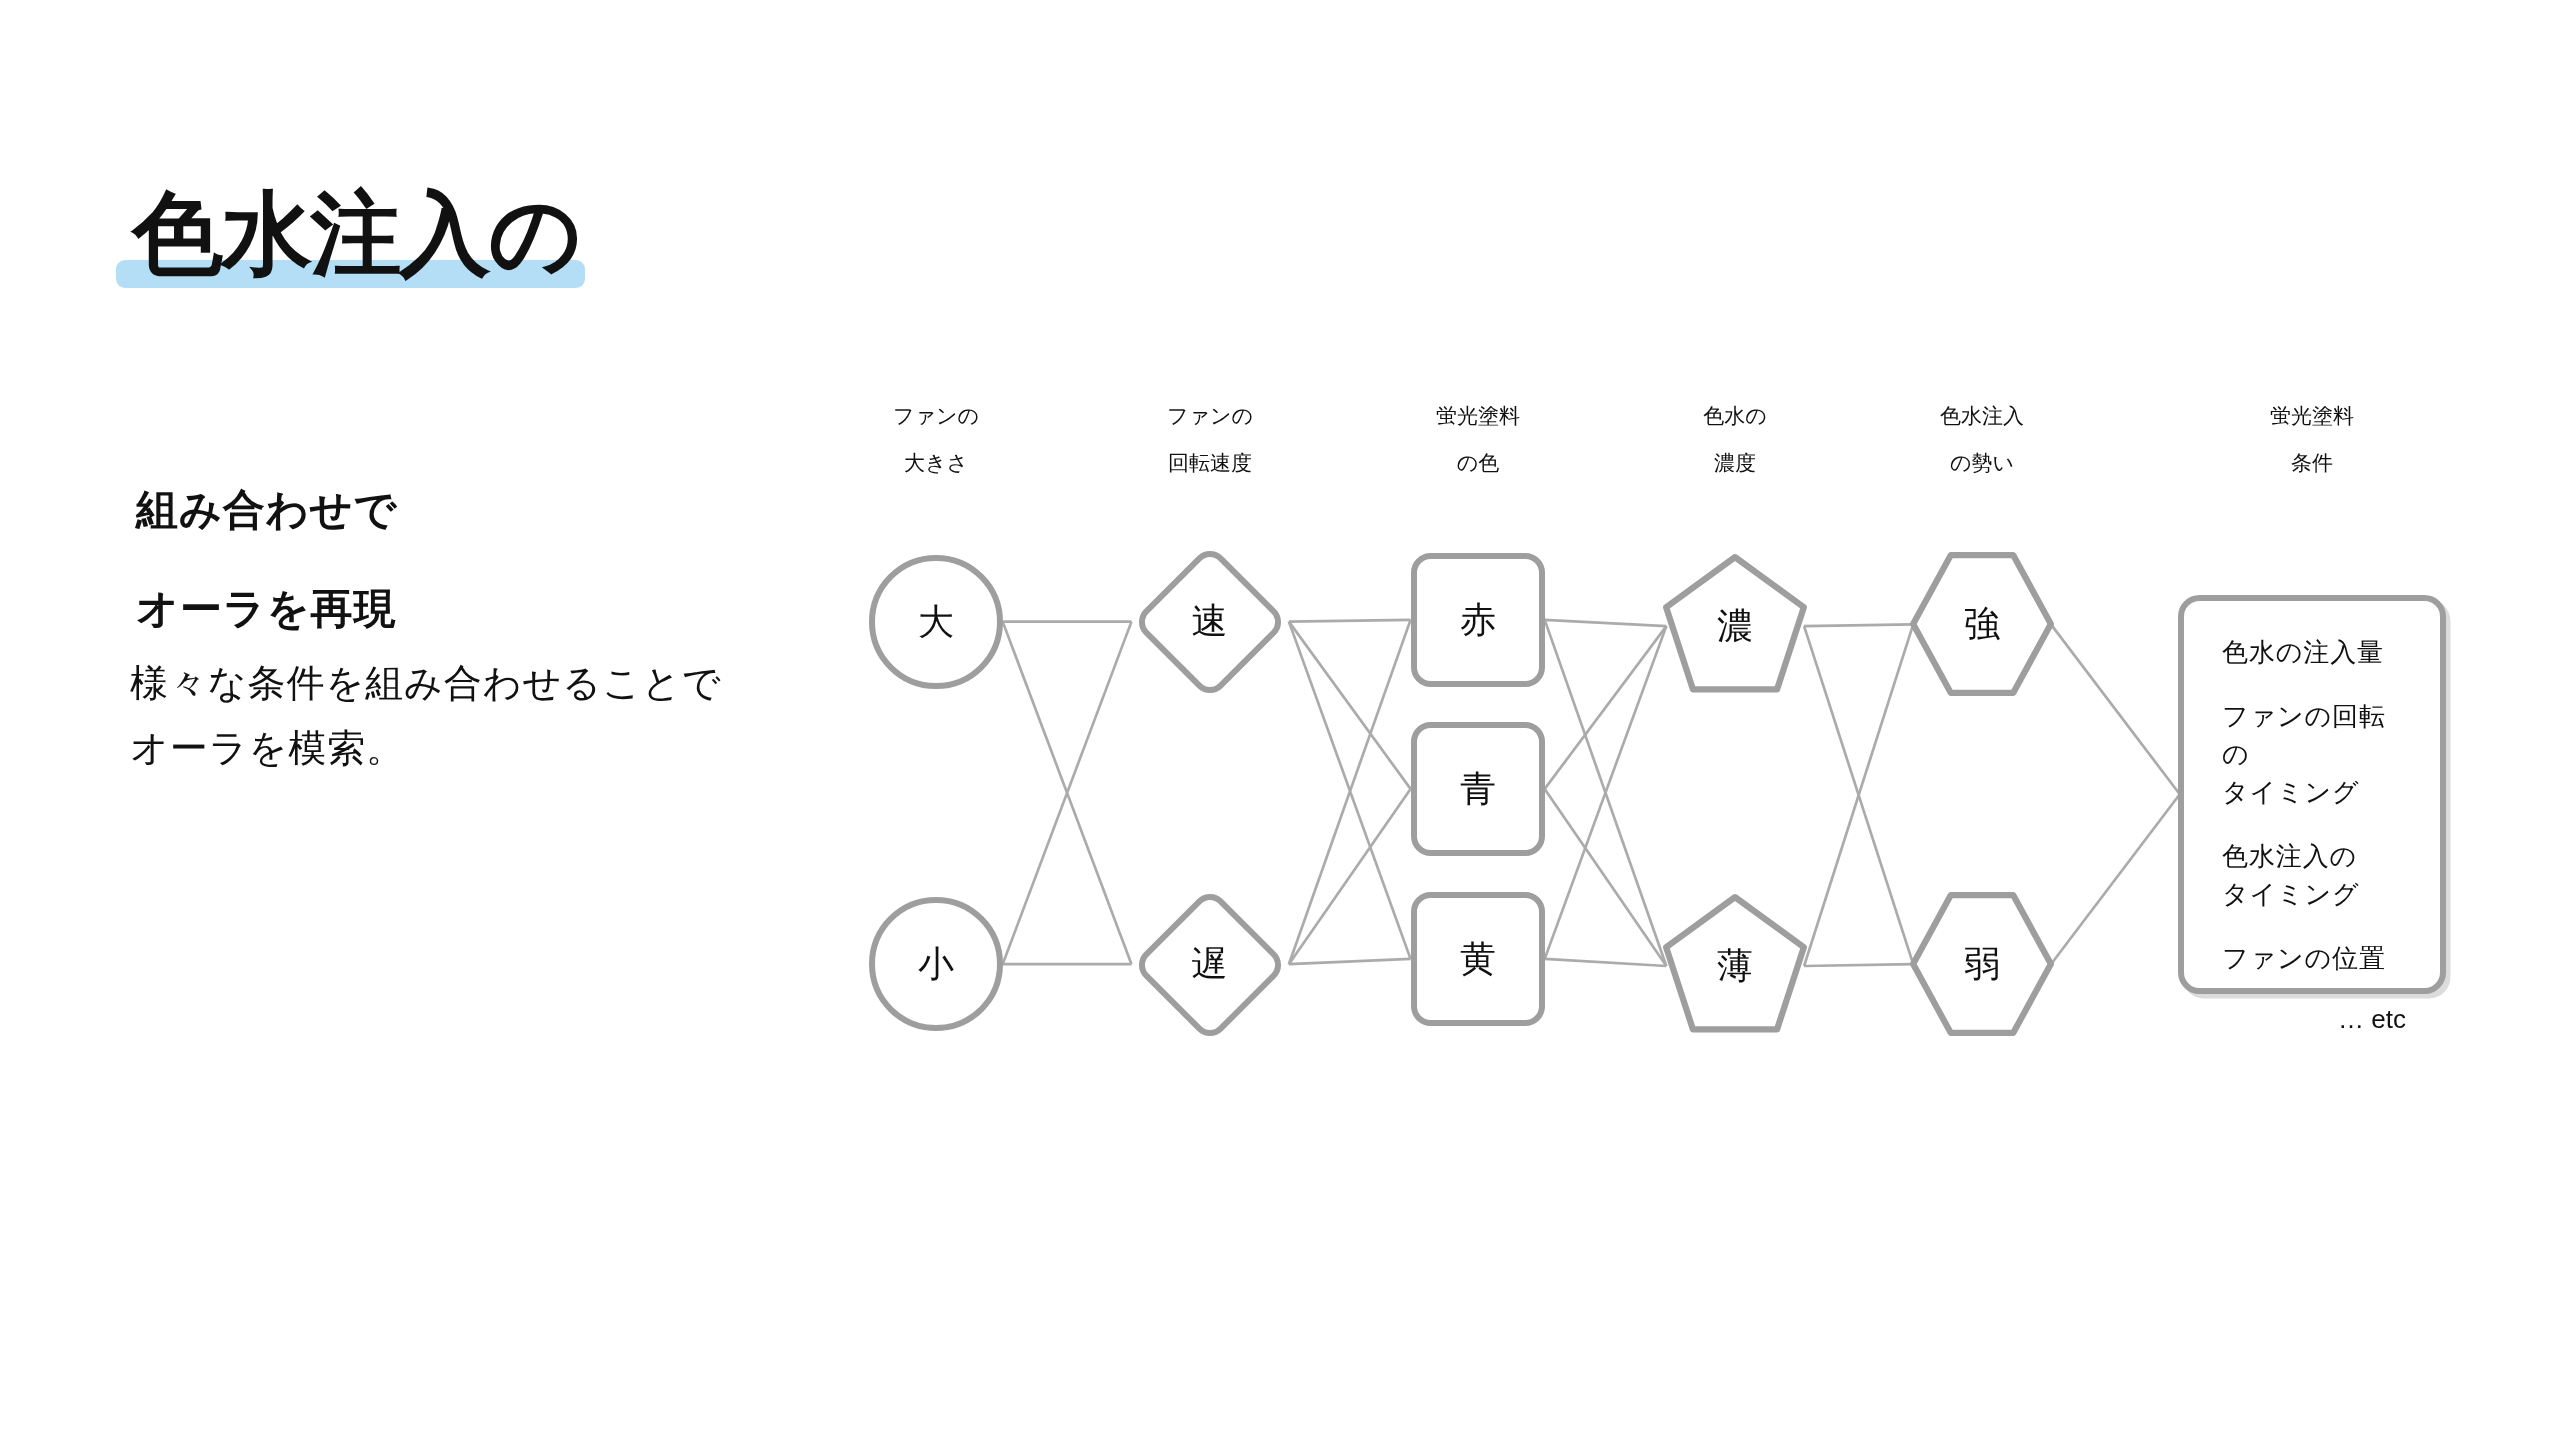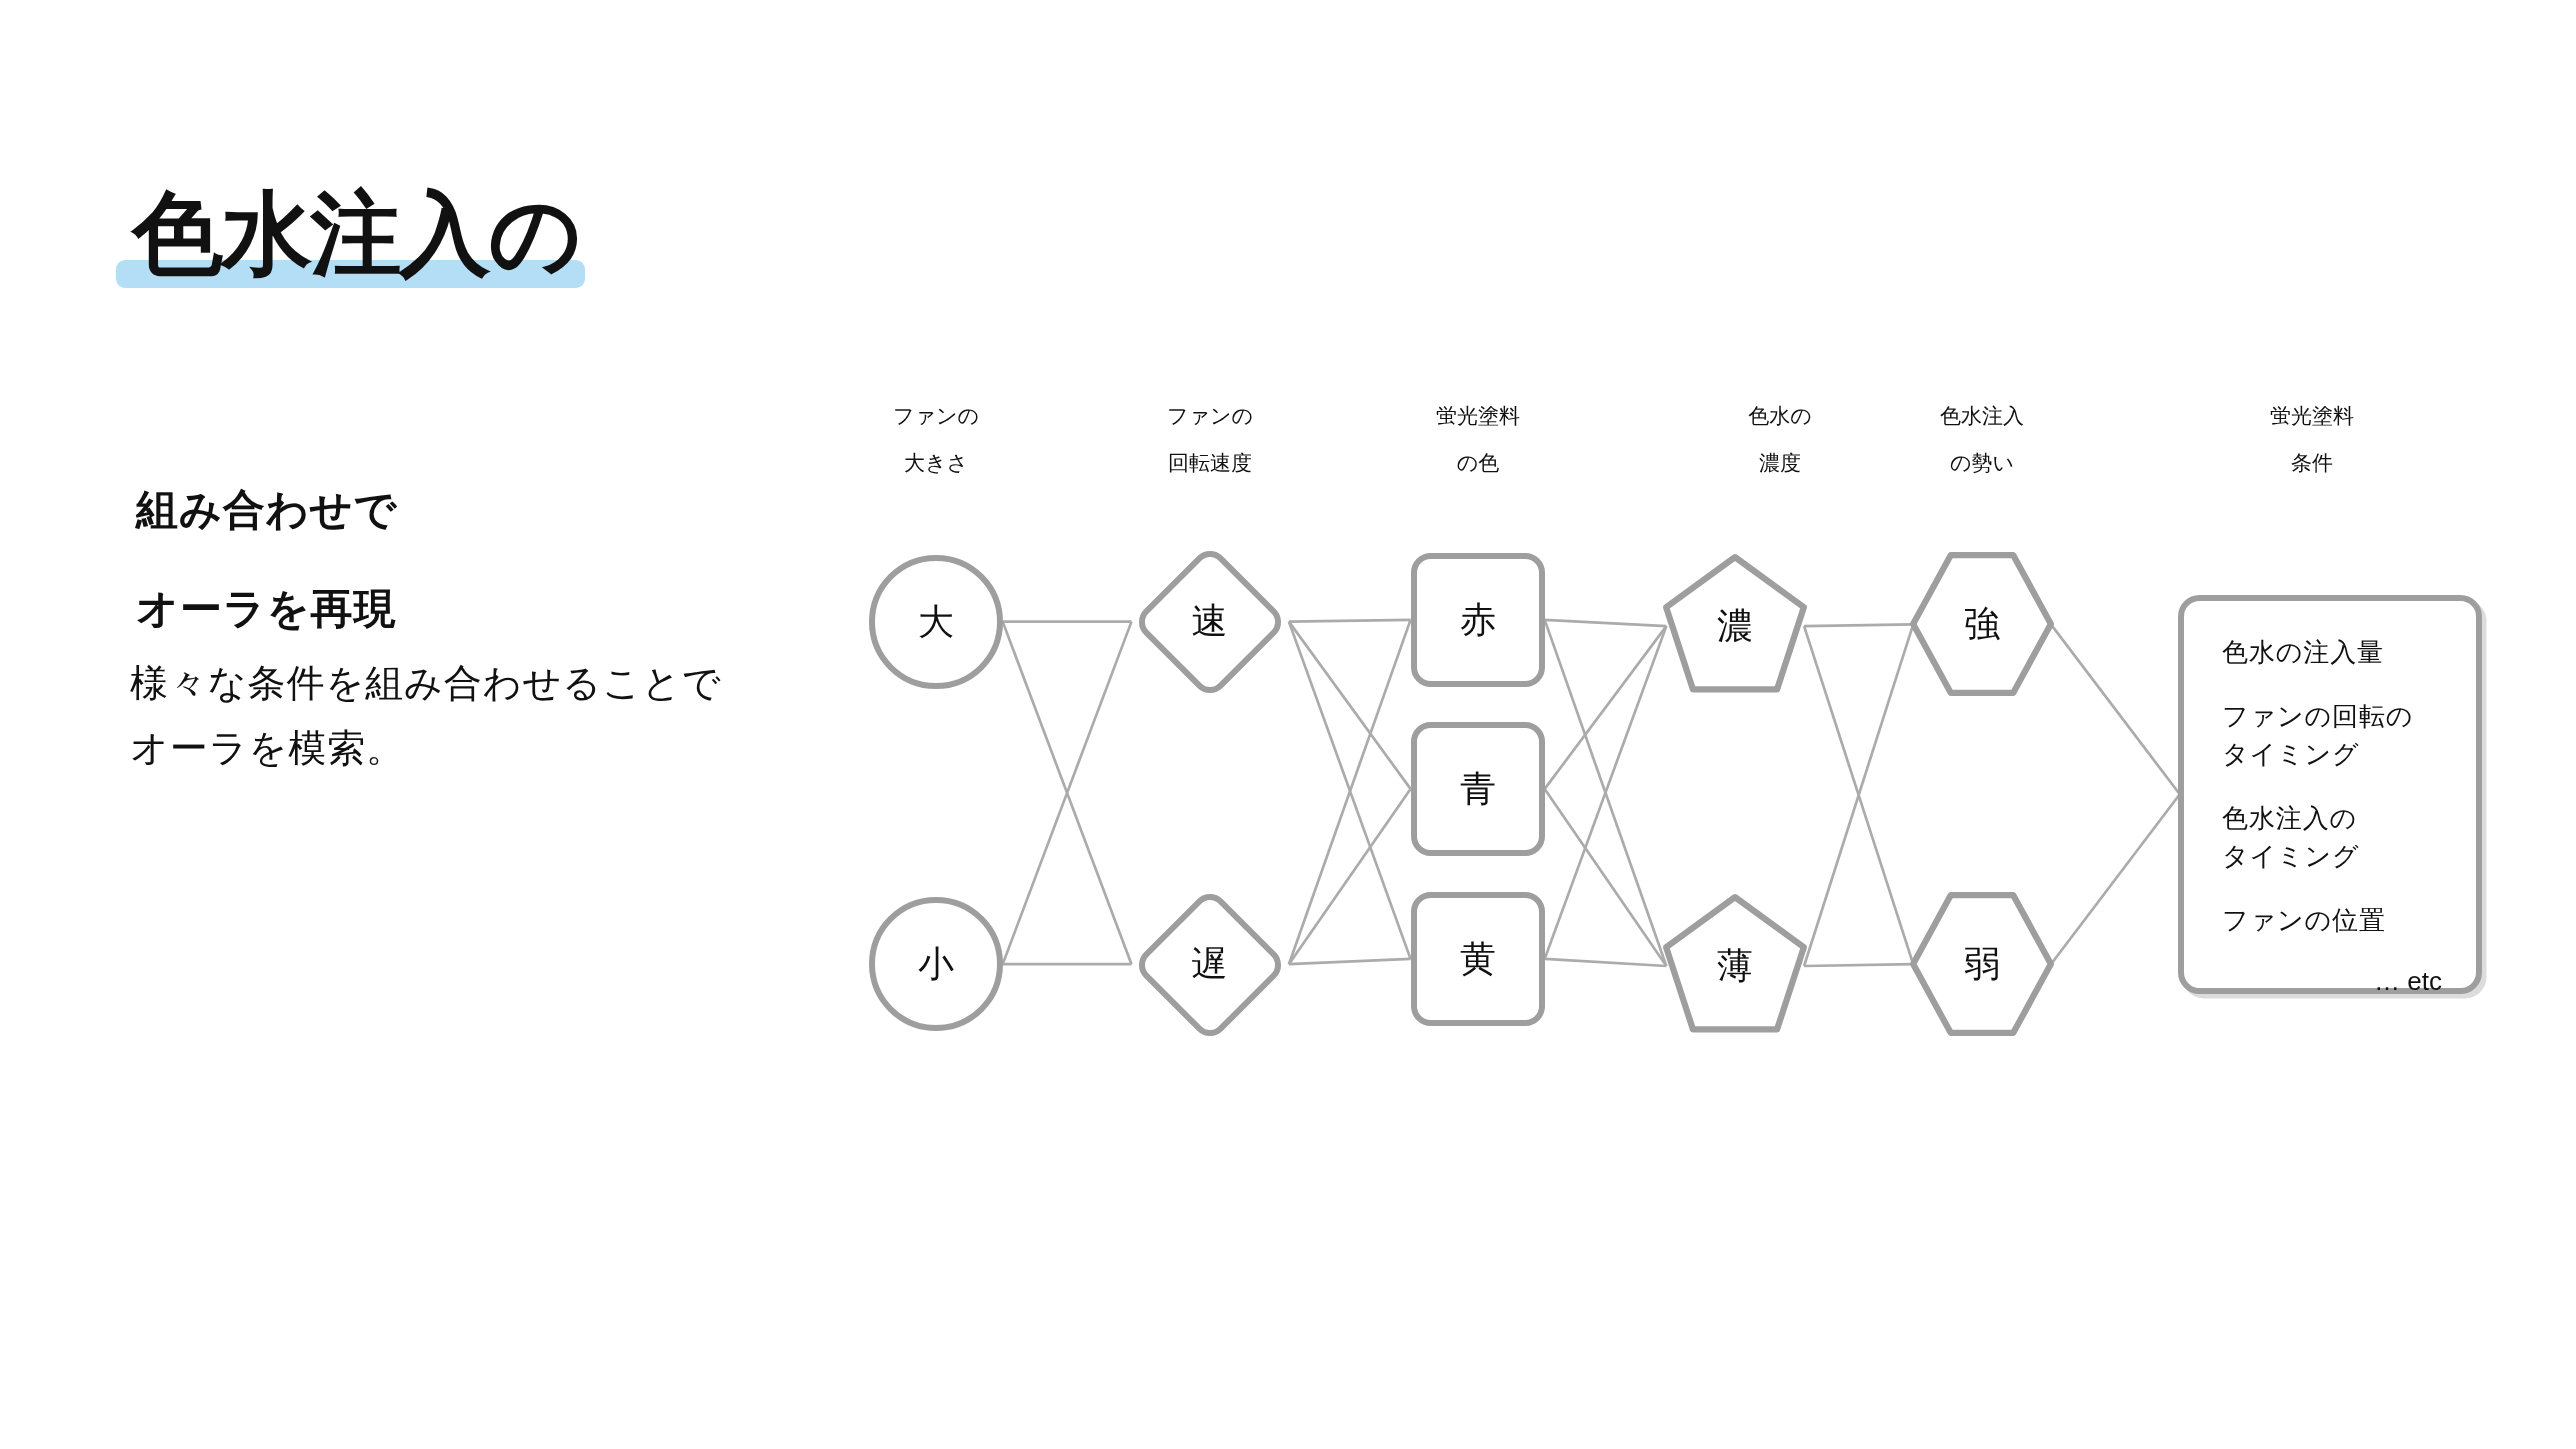--- a/index.html
+++ b/index.html
@@ -45,21 +45,21 @@
   .shape-square{position:absolute;inset:0;background:#fff;border:6.3px solid var(--stroke);border-radius:19.7px;box-sizing:border-box;}
   .shape-diamond{
     position:absolute;left:50%;top:50%;width:111px;height:111px;
     transform:translate(-50%,-50%) rotate(45deg);
     background:#fff;border:6.3px solid var(--stroke);border-radius:18px;box-sizing:border-box;
   }
   .poly-svg{position:absolute;inset:0;}
 
   
   #other-box{
-    position:absolute;left:2178px;top:595px;width:304px;height:399px;
+    position:absolute;left:2178px;top:595px;width:268px;height:399px;
     box-sizing:border-box;background:#fff;border:6.3px solid var(--stroke);
     border-radius:21.5px;box-shadow:4.5px 4.5px 0 #dcdcdc;
     padding:32px 34px 0 38px;z-index:2;
   }
   .box-item{font-size:26px;line-height:38px;margin-bottom:26px;white-space:pre-line;letter-spacing:0.9px;}
   .box-etc{font-size:26px;line-height:32px;text-align:right;margin-top:14px;}
 </style>
 </head>
 <body style="--stroke: #9e9e9e; color: rgb(17, 17, 17);">
 
@@ -124,21 +124,21 @@
         <span class="label">赤</span>
       </div>
       <div class="node" style="left: 1411px; top: 722px; width: 134px; height: 134px;">
         <div class="shape-square"></div>
         <span class="label">青</span>
       </div>
       <div class="node" style="left: 1411px; top: 892px; width: 134px; height: 134px;">
         <div class="shape-square"></div>
         <span class="label">黄</span>
       </div>
-      <div class="col-header" style="left: 1780px;">色水の
+      <div class="col-header" style="left: 1735px;">色水の
 濃度</div>
       <div class="node" style="left: 1659px; top: 550px; width: 152px; height: 152px;">
         <svg class="poly-svg" width="152" height="152" viewBox="0 0 170 170">
           <path d="M85,8 L162,64 L132,156 L38,156 L8,64 Z" fill="#ffffff" stroke="#9e9e9e" stroke-width="7" stroke-linejoin="round"></path>
         </svg>
         <span class="label">濃</span>
       </div>
       <div class="node" style="left: 1659px; top: 890px; width: 152px; height: 152px;">
         <svg class="poly-svg" width="152" height="152" viewBox="0 0 170 170">
           <path d="M85,8 L162,64 L132,156 L38,156 L8,64 Z" fill="#ffffff" stroke="#9e9e9e" stroke-width="7" stroke-linejoin="round"></path>

